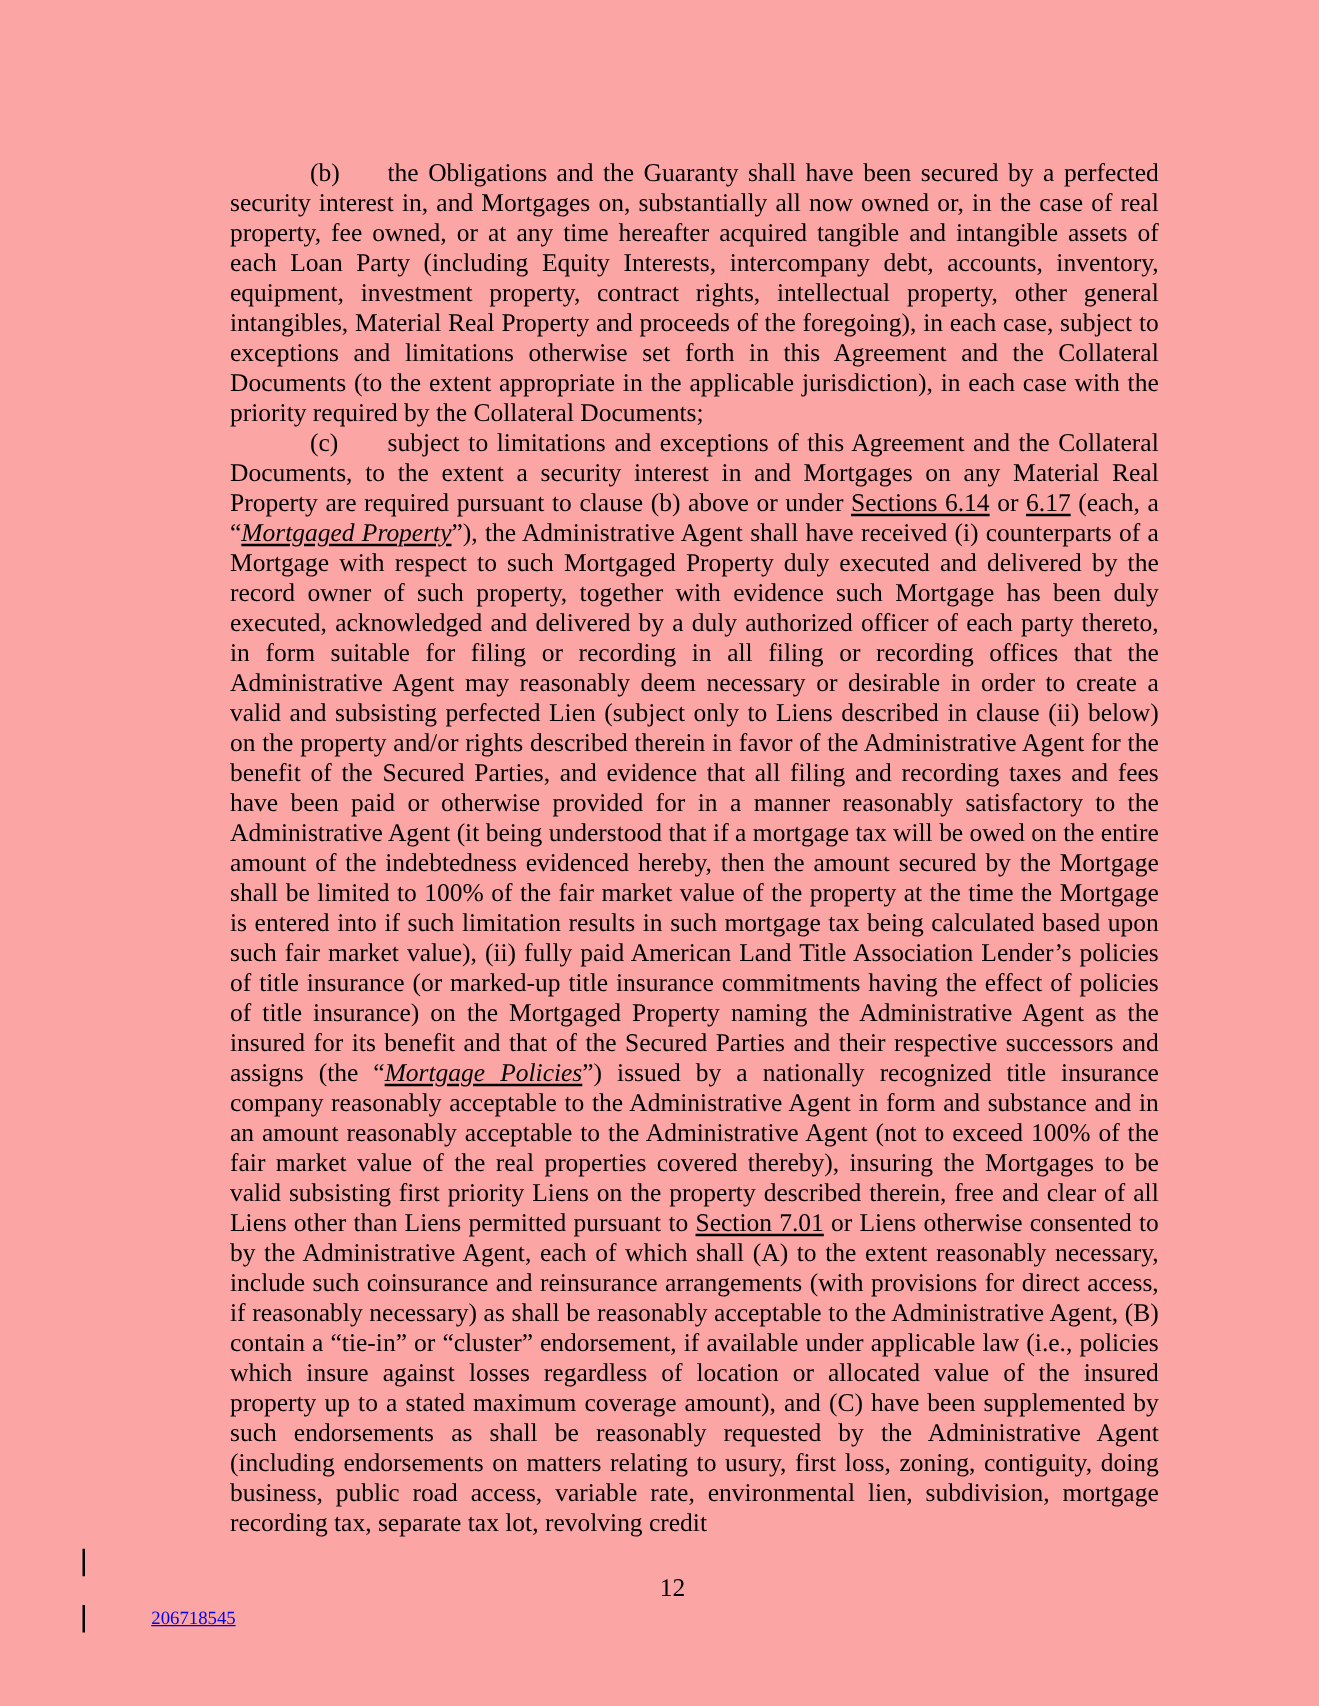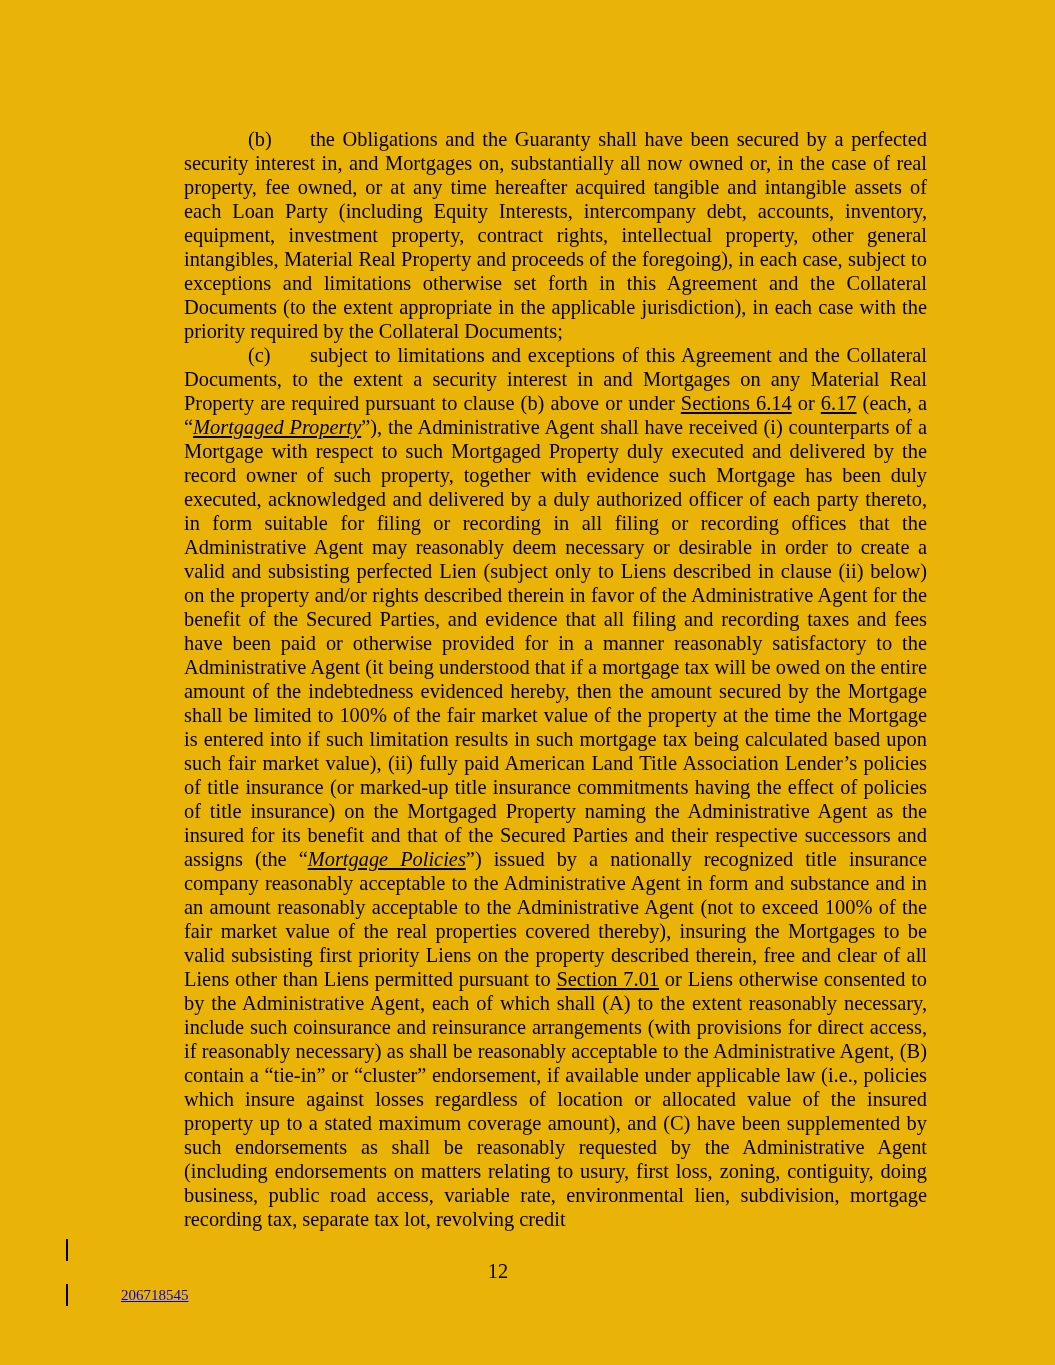--- a/index.html
+++ b/index.html
@@ -8,21 +8,21 @@
     height: 1365px;
     background: #ffffff;
     position: relative;
     overflow: hidden;
     font-family: "Liberation Serif", "DejaVu Serif", serif;
     color: #000000;
   }
   .page {
     position: absolute;
     inset: 0;
-    background: #eab308;
+    background: #fca5a5;
   }
   .body-text {
     position: absolute;
     left: 184px;
     top: 127px;
     width: 743px;
     font-size: 20.4px;
     line-height: 24px;
     text-align: justify;
     color: #000000;
@@ -36,21 +36,21 @@
   .para-label {
     display: inline-block;
     margin-left: 64px;
     width: 62px;
   }
   .plain { }
   .u  { text-decoration: underline; }
   .ui { text-decoration: underline; font-style: italic; }
   .page-number {
     position: absolute;
-    left: 438px;
+    left: 478px;
     top: 1259px;
     width: 120px;
     text-align: center;
     font-size: 20.4px;
     line-height: 24px;
   }
   .doc-number {
     position: absolute;
     left: 121px;
     top: 1286px;

